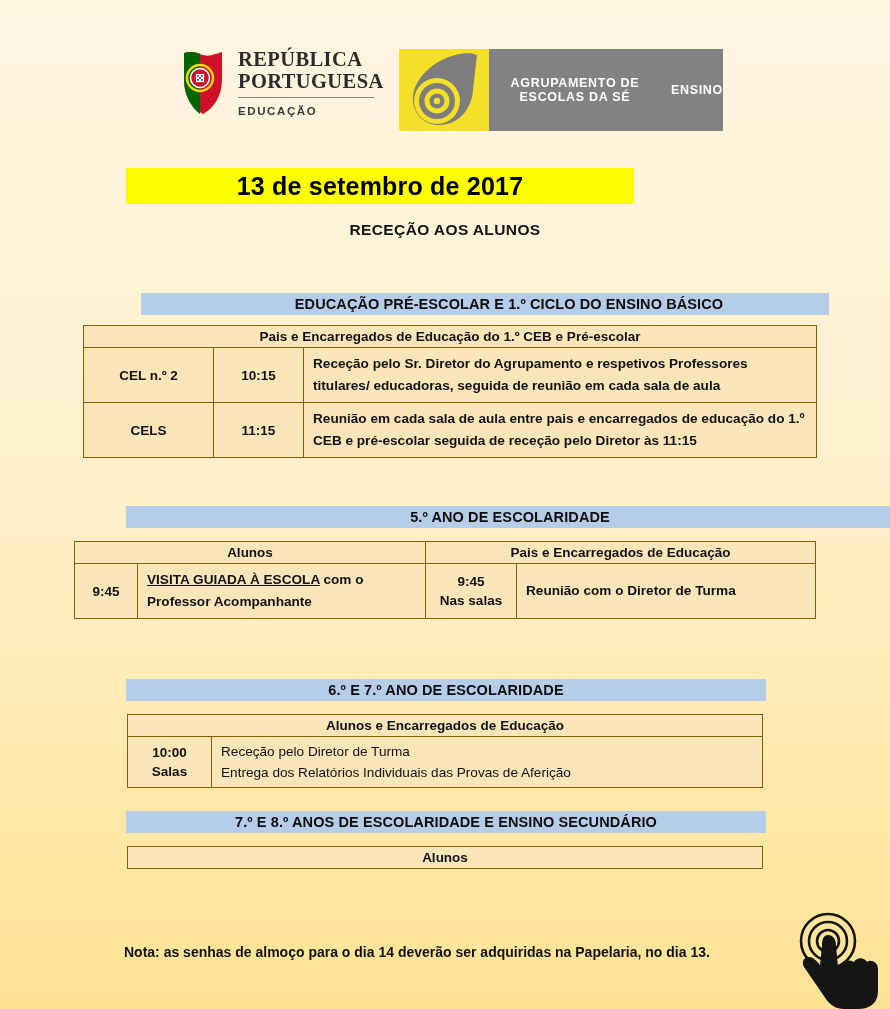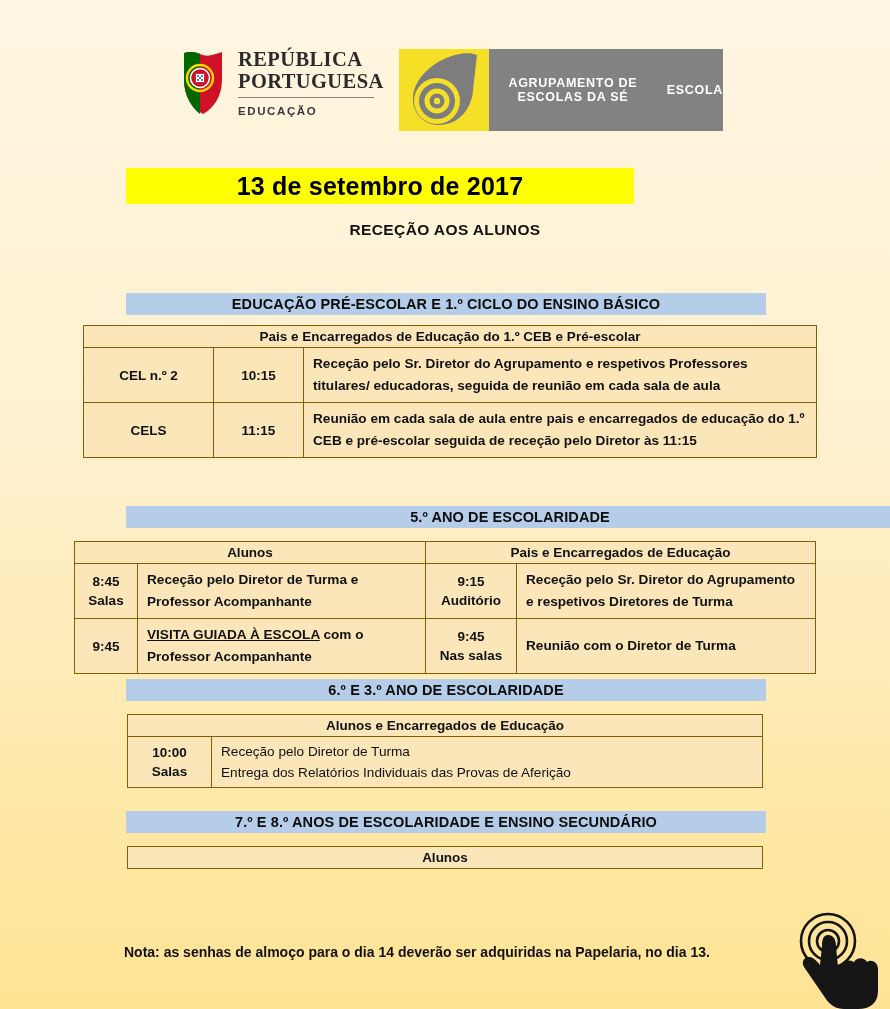--- a/index.html
+++ b/index.html
@@ -243,31 +243,31 @@
         <path d="M78 6 C78 6 70 2 56 6 C34 12 14 30 14 50 C14 66 26 76 40 76 C58 76 72 62 74 42 C76 24 78 6 78 6 Z" fill="#7D7D7D"></path>
         <circle cx="38" cy="52" r="23" fill="#F5E027"></circle>
         <circle cx="38" cy="52" r="18" fill="#7D7D7D"></circle>
         <circle cx="38" cy="52" r="12.5" fill="#F5E027"></circle>
         <circle cx="38" cy="52" r="7.5" fill="#7D7D7D"></circle>
         <circle cx="38" cy="52" r="3.2" fill="#F5E027"></circle>
       </svg>
     </div>
     <div class="sl-panel">
       <div class="sl-l1">AGRUPAMENTO DE ESCOLAS DA SÉ</div>
-      <div class="sl-l2">ESCOLA</div>
+      <div class="sl-l2">ENSINO</div>
     </div>
   </div>
 </div>
 
 <div class="date-band">
   <span class="date-band-text">13 de setembro de 2017</span>
 </div>
 <div class="subtitle">RECEÇÃO AOS ALUNOS</div>
 
-<div class="band" style="left:126px; top:293px; width:640px;">
+<div class="band" style="left:141px; top:293px; width:640px;padding-left:48px;">
   <span>EDUCAÇÃO PRÉ-ESCOLAR E 1.º CICLO DO ENSINO BÁSICO</span>
 </div>
 
 <table class="tbl" style="left:83px; top:325px; width:734px;">
   <colgroup>
       <col style="width:130px">
       <col style="width:90px">
       <col>
     </colgroup>
   <tbody>
@@ -295,49 +295,37 @@
   <colgroup>
       <col style="width:63px">
       <col style="width:288px">
       <col style="width:91px">
       <col>
     </colgroup>
   <tbody>
     <tr>
       <td class="hdr" colspan="2">Alunos</td>
       <td class="hdr" colspan="2">Pais e Encarregados de Educação</td>
-    </tr>
-    <tr>
-      <td class="tm">
-        <div>8:45</div>
-        <div>Salas</div>
-      </td>
-      <td class="ds">Receção pelo Diretor de Turma e Professor Acompanhante</td>
-      <td class="tm">
-        <div>9:15</div>
-        <div>Auditório</div>
-      </td>
-      <td class="ds">Receção pelo Sr. Diretor do Agrupamento e respetivos Diretores de Turma</td>
     </tr>
     <tr>
       <td class="tm">
         <div>9:45</div>
       </td>
       <td class="ds"><span class="underline-part">VISITA GUIADA À ESCOLA</span><span> com o Professor Acompanhante</span></td>
       <td class="tm">
         <div>9:45</div>
         <div>Nas salas</div>
       </td>
       <td class="ds">Reunião com o Diretor de Turma</td>
     </tr>
   </tbody>
 </table>
 
 <div class="band" style="left:126px; top:679px; width:640px;">
-  <span>6.º E 3.º ANO DE ESCOLARIDADE</span>
+  <span>6.º E 7.º ANO DE ESCOLARIDADE</span>
 </div>
 
 <table class="tbl" style="left:127px; top:714px; width:636px;">
   <colgroup>
       <col style="width:84px">
       <col>
     </colgroup>
   <tbody>
     <tr>
       <td class="hdr" colspan="2">Alunos e Encarregados de Educação</td>

